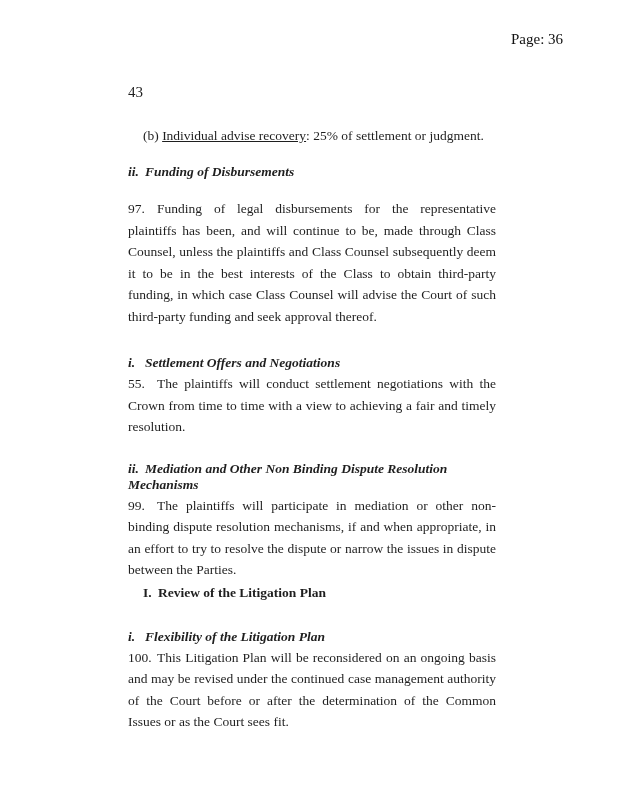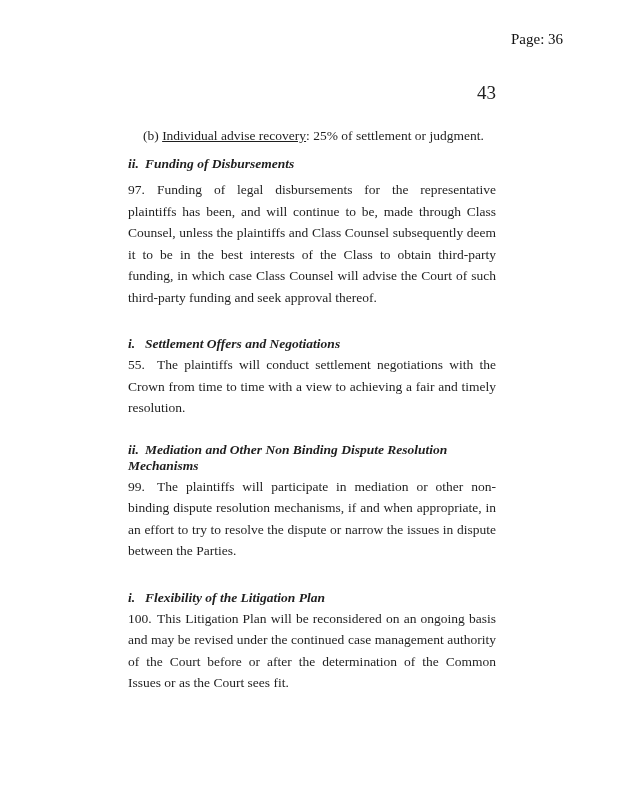--- a/index.html
+++ b/index.html
@@ -26,22 +26,21 @@
   }
   .content {
     position: absolute;
     left: 128px;
     top: 84px;
     width: 368px;
     font-size: 13.5px;
     line-height: 17px;
   }
   .doc-page-number {
-    text-align: right;
-    font-size: 19px;
+    font-size: 15px;
   }
   .item-b {
     margin-top: 26px;
     padding-left: 15px;
   }
   .underlined {
     text-decoration: underline;
   }
   .subheading {
     font-weight: bold;
@@ -65,22 +64,22 @@
   .para {
     margin: 2px 0 0 0;
     text-align: justify;
     text-align-last: left;
     line-height: 21.5px;
   }
   .para .pnum {
     display: inline-block;
     width: 29px;
   }
-  .mt-heading-funding { margin-top: 12px; }
-  .mt-para-97 { margin-top: 7px; }
+  .mt-heading-funding { margin-top: 20px; }
+  .mt-para-97 { margin-top: 18px; }
   .mt-heading-H { margin-top: 9px; }
   .mt-heading-mediation { margin-top: 23px; }
   .mt-heading-I { margin-top: 4px; }
 </style>
 </head>
 <body>
 
 <div class="page">
 
   <div class="viewer-page-label">Page: 36</div>
@@ -111,20 +110,23 @@
     </p>
 
     <div class="subheading mt-heading-mediation">
       <span class="hnum">ii.</span><span>Mediation and Other Non Binding Dispute Resolution Mechanisms</span>
     </div>
 
     <p class="para">
       <span class="pnum">99.</span><span>The plaintiffs will participate in mediation or other non-binding dispute resolution mechanisms, if and when appropriate, in an effort to try to resolve the dispute or narrow the issues in dispute between the Parties.</span>
     </p>
 
+    <div class="letter-heading mt-heading-I">
+      <span class="hnum">I.</span><span>Review of the Litigation Plan</span>
+    </div>
 
     <div class="subheading">
       <span class="hnum">i.</span><span>Flexibility of the Litigation Plan</span>
     </div>
 
     <p class="para">
       <span class="pnum">100.</span><span>This Litigation Plan will be reconsidered on an ongoing basis and may be revised under the continued case management authority of the Court before or after the determination of the Common Issues or as the Court sees fit.</span>
     </p>
 
   </div>

